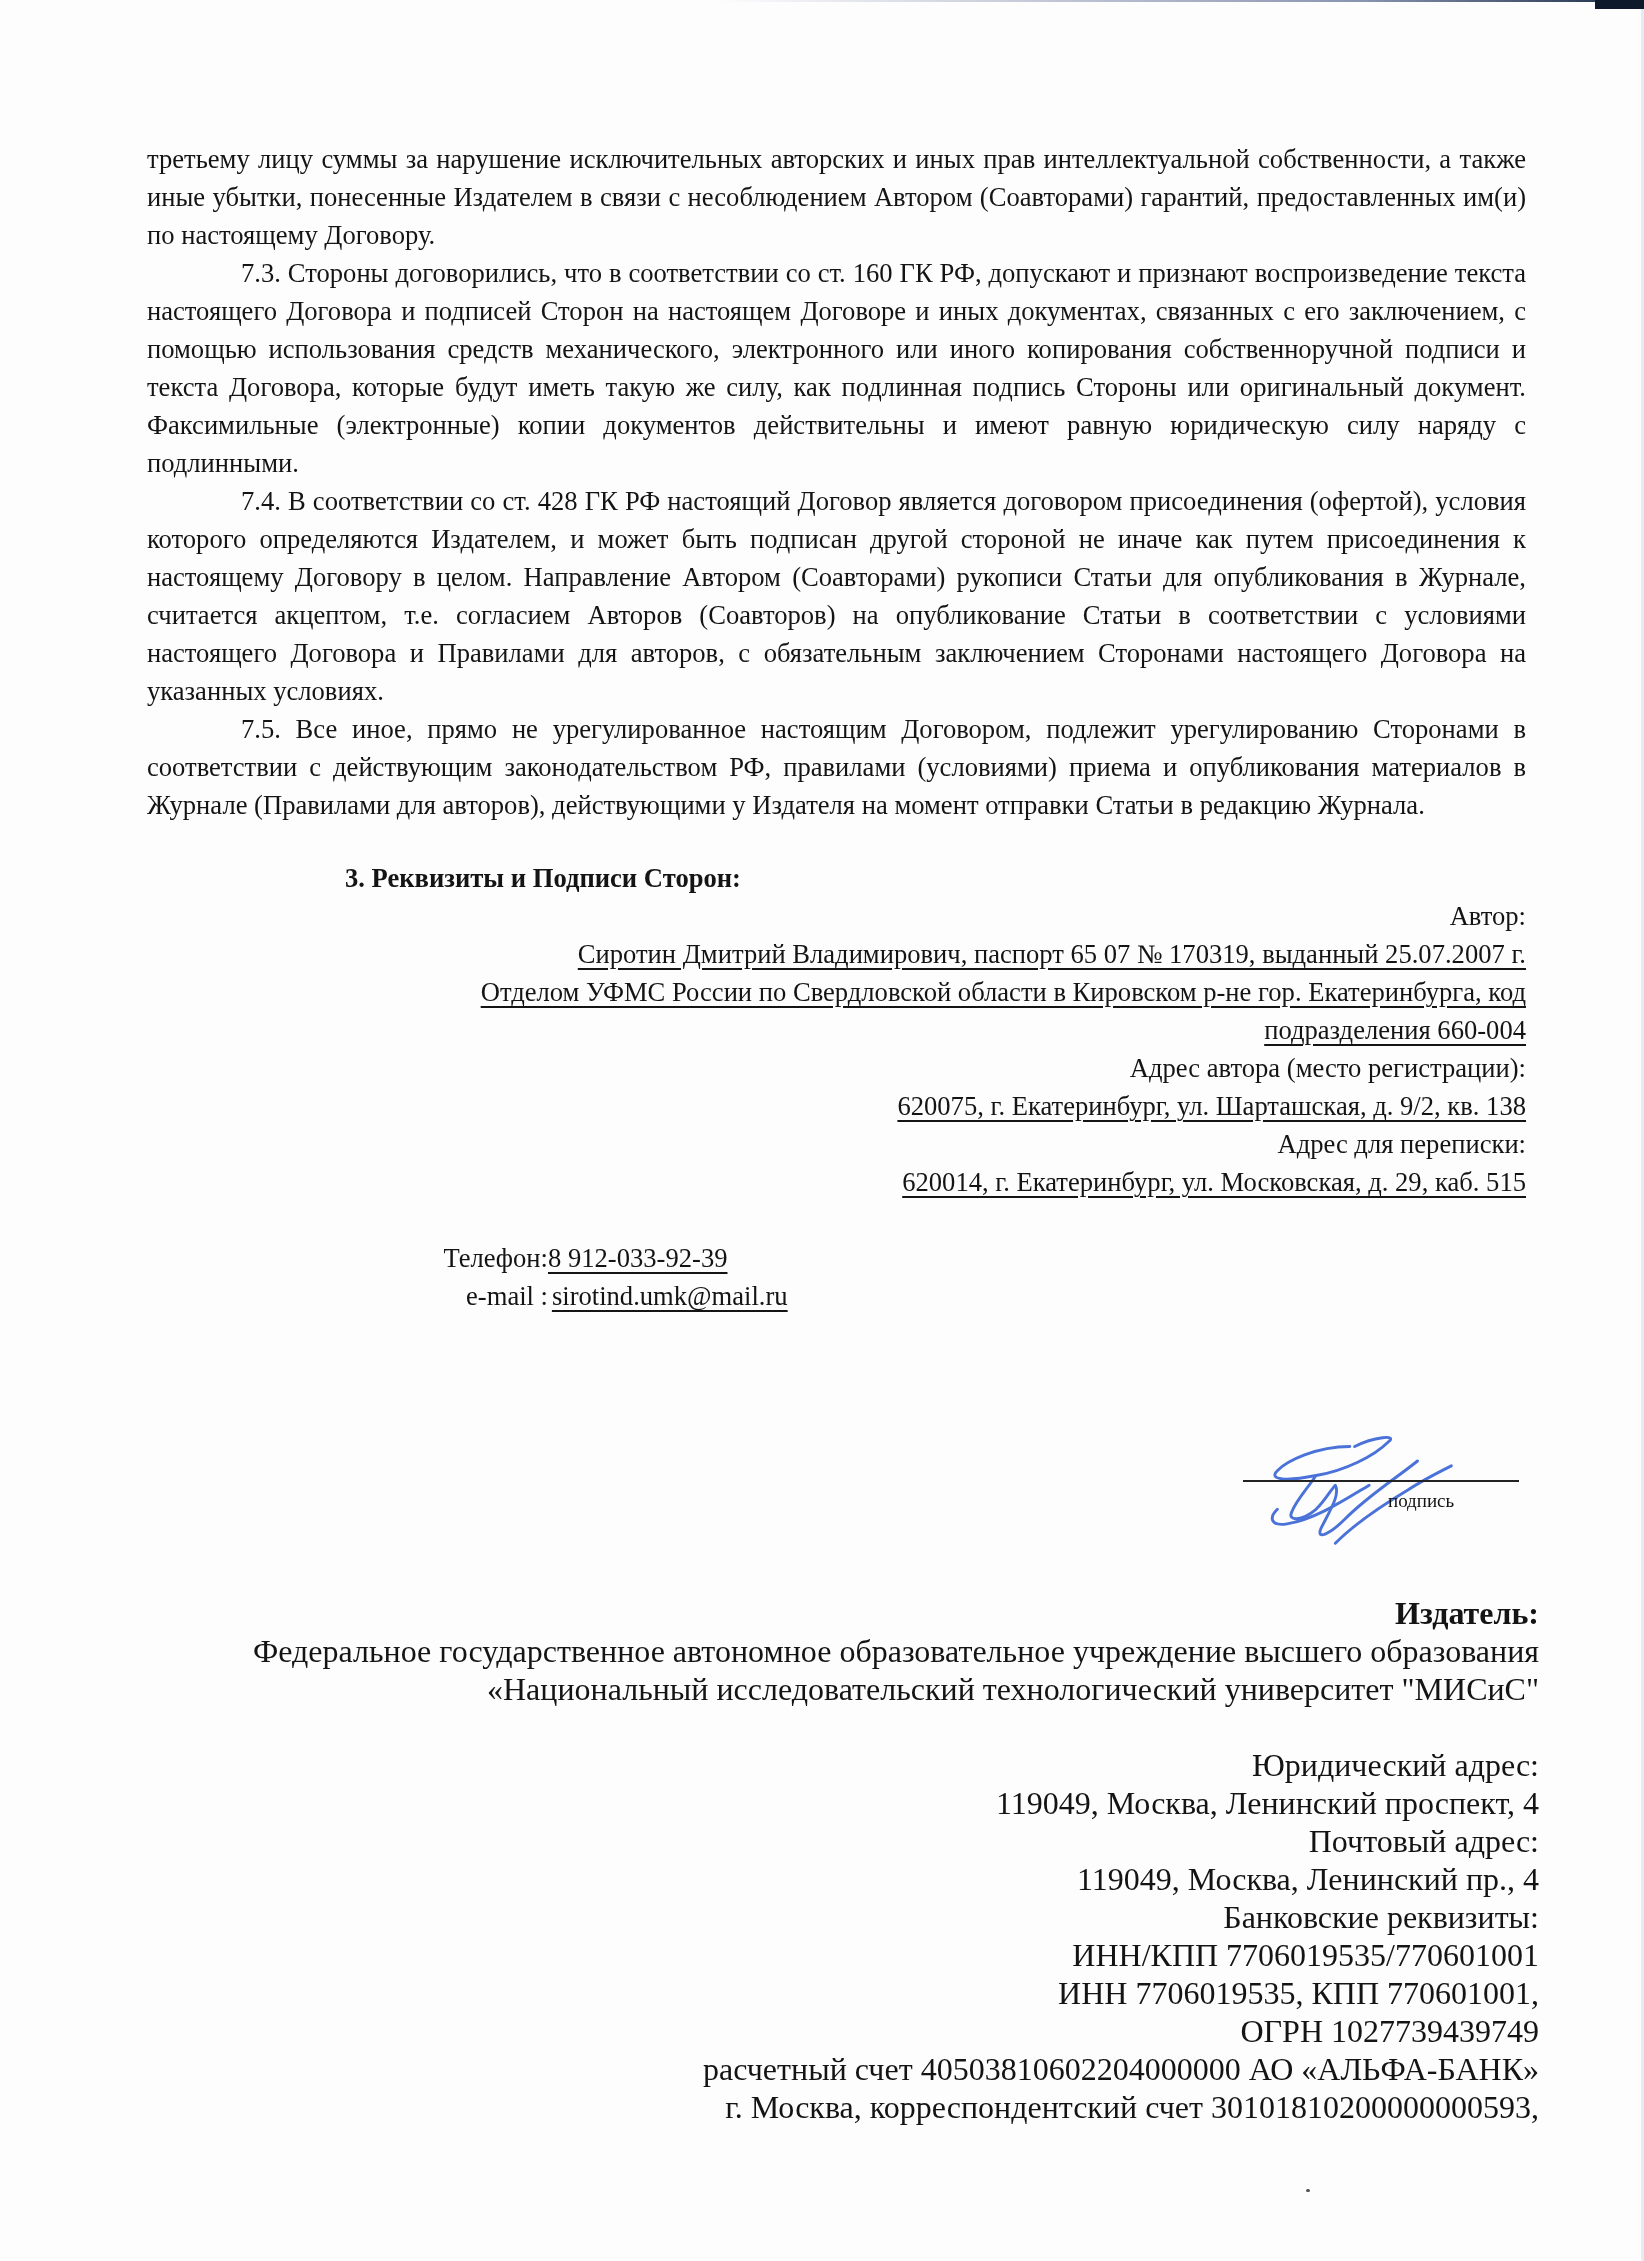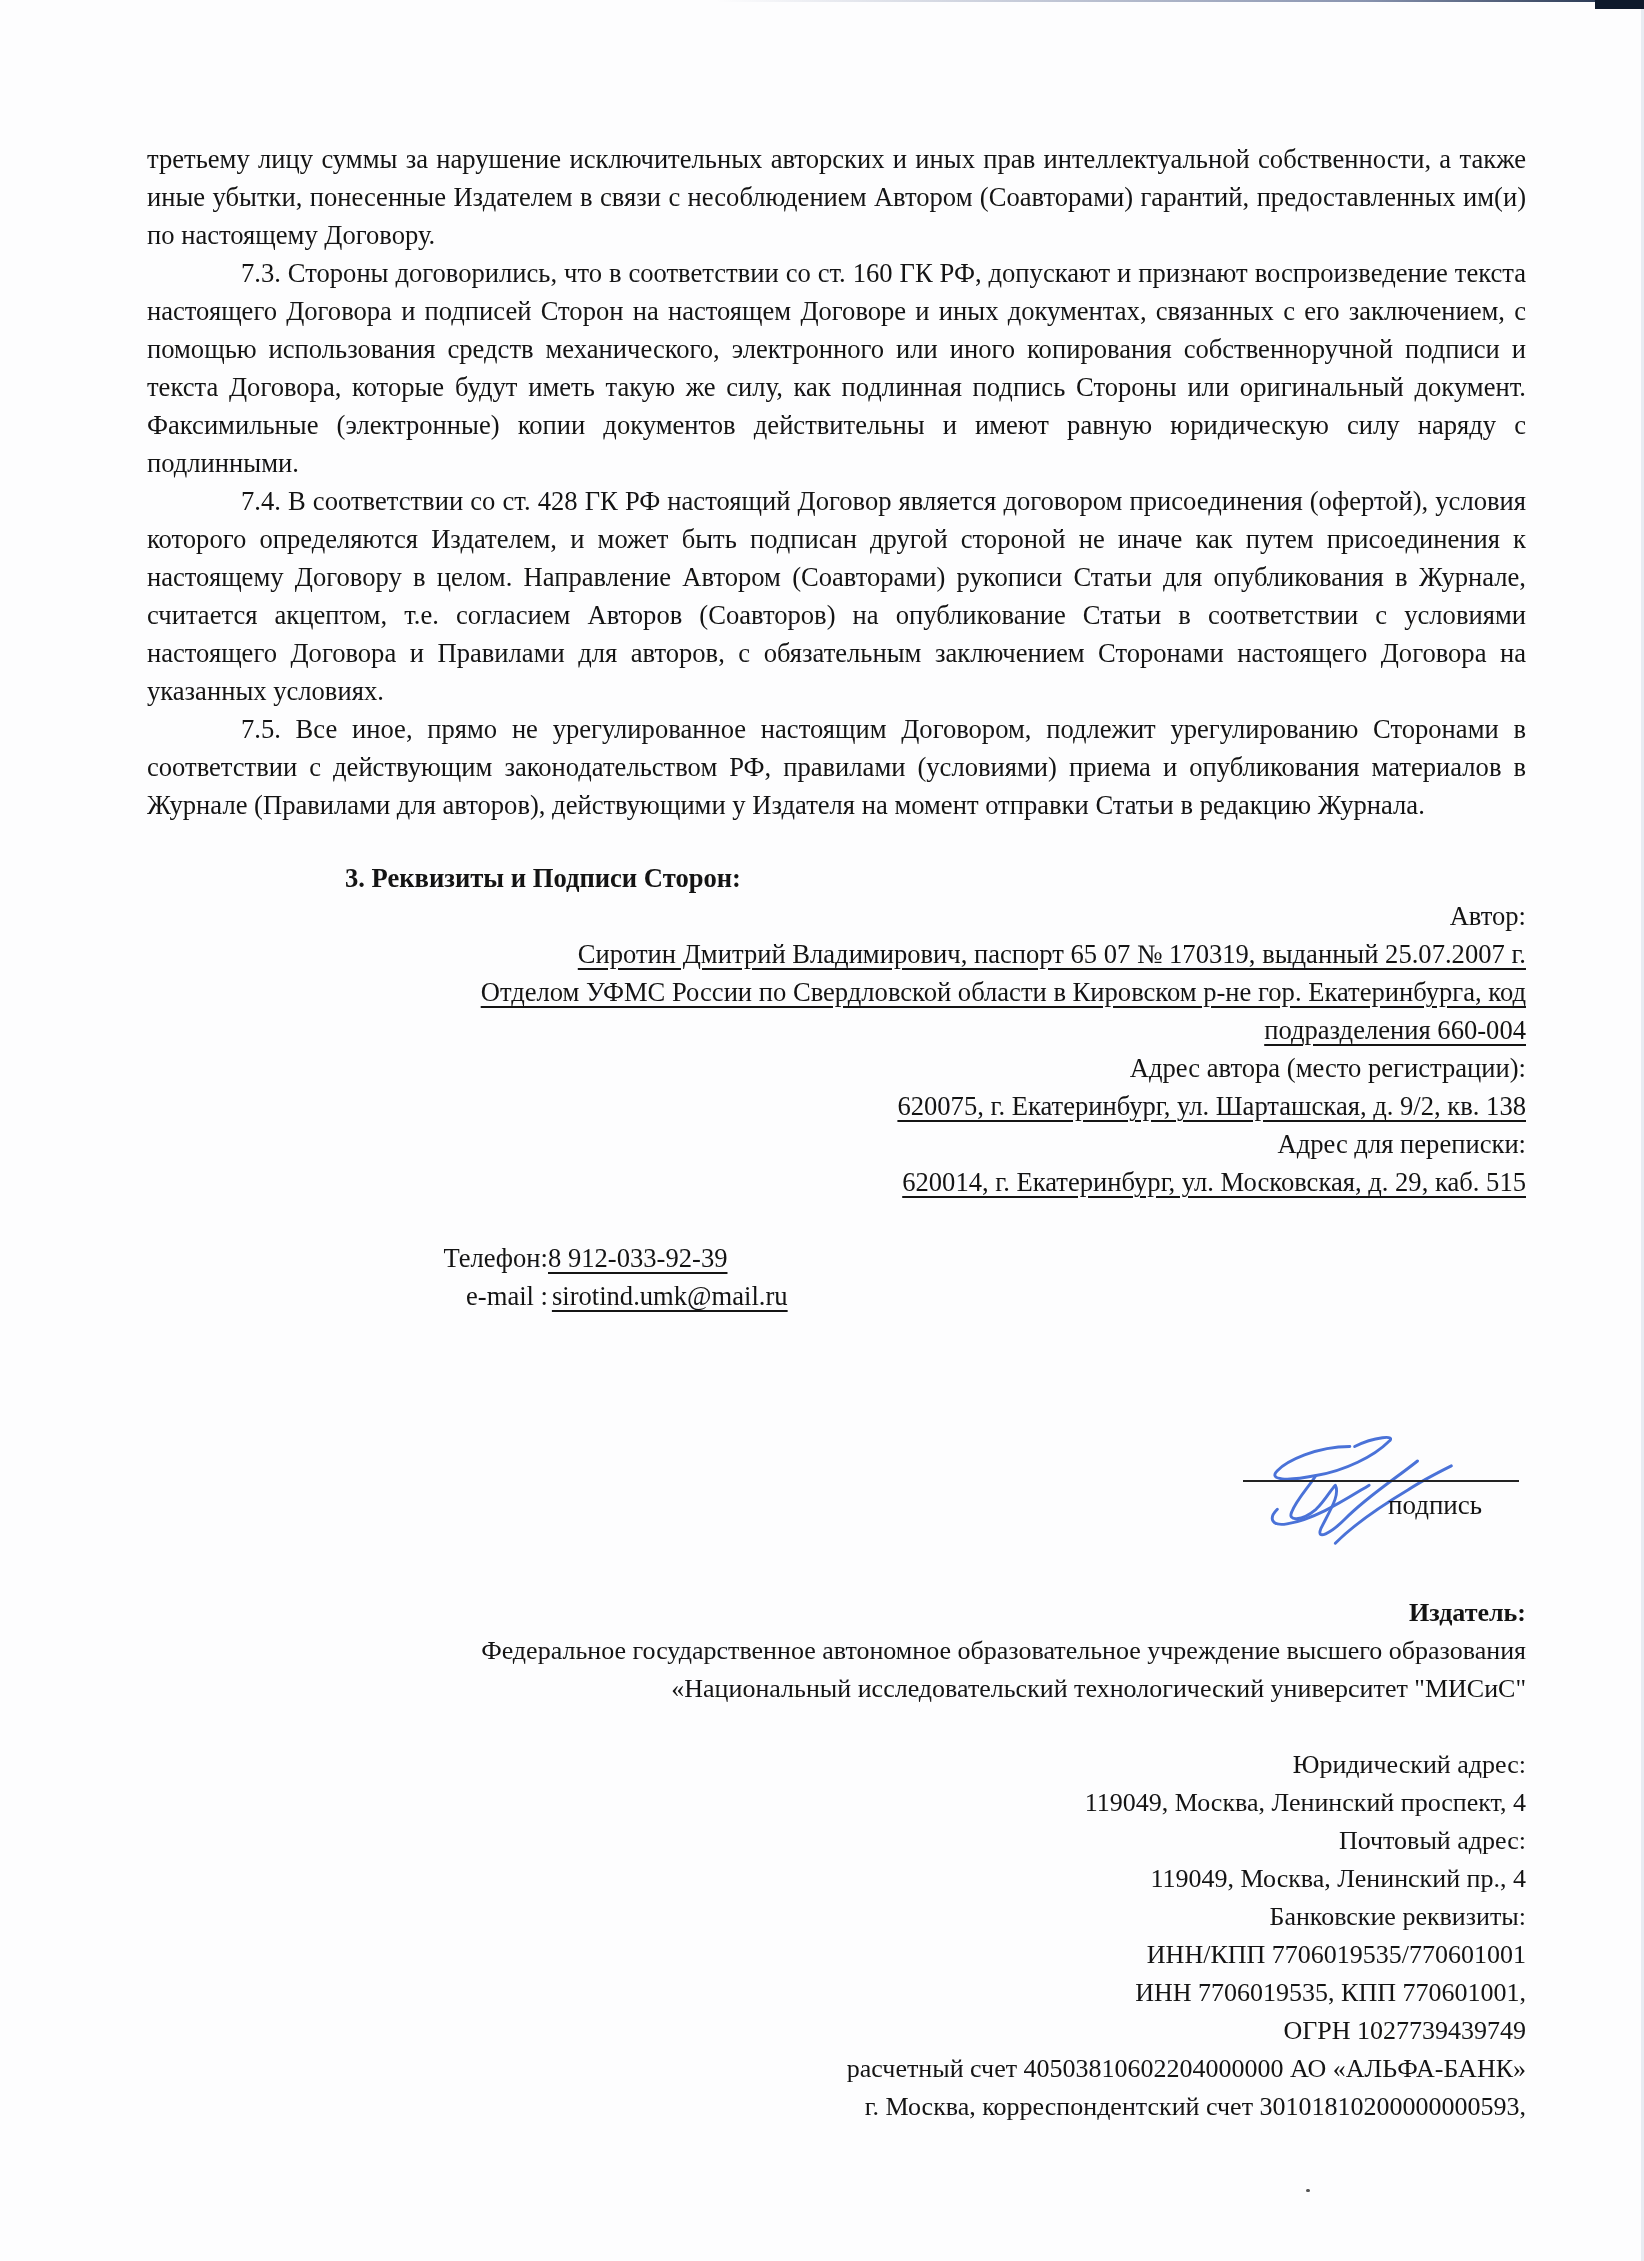--- a/index.html
+++ b/index.html
@@ -34,26 +34,26 @@
   .ul { text-decoration: underline; text-decoration-thickness: 1.9px; text-underline-offset: 4.8px; }
   .kv { display: flex; }
   .kv .k { width: 401px; padding-left: 93px; box-sizing: border-box; }
   .sig-block {
     position: absolute; left: 1243px; top: 1417px; width: 290px; height: 116px;
   }
   .sig-line {
     position: absolute; left: 0; top: 63px; width: 276px; height: 1.9px; background: #222;
   }
   .sig-label {
-    position: absolute; left: 145px; top: 73px; font-size: 27px;
+    position: absolute; left: 145px; top: 73px; font-size: 19px;
   }
   .sig-svg { position: absolute; left: 14.5px; top: 9.7px; }
   .publisher {
-    position: absolute; left: 147px; top: 1594px; width: 1379px;
-    font-size: 26px; line-height: 38px;
+    position: absolute; left: 160px; top: 1594px; width: 1379px;
+    font-size: 32px; line-height: 38px;
   }
   .bold { font-weight: bold; }
   .gap { height: 38px; }
   .speck { position: absolute; width: 3.9px; height: 2.9px; background: #555; border-radius: 1.5px; }
 </style>
 </head>
 <body>
 
 <div class="scan-edge-top"></div>
 <div class="scan-edge-right"></div>

